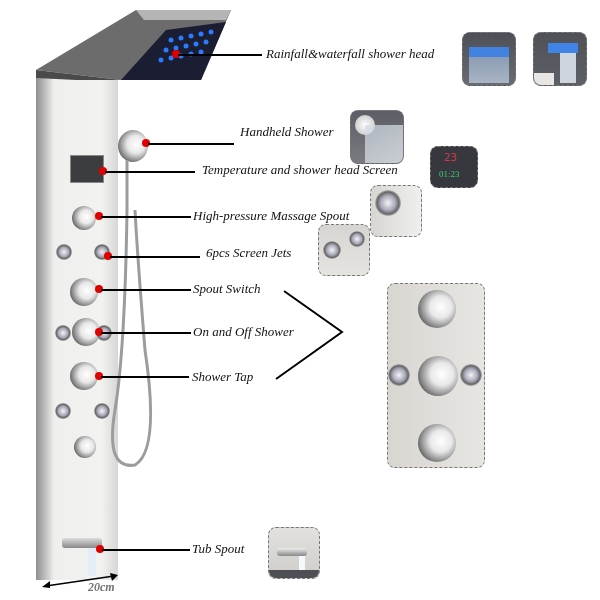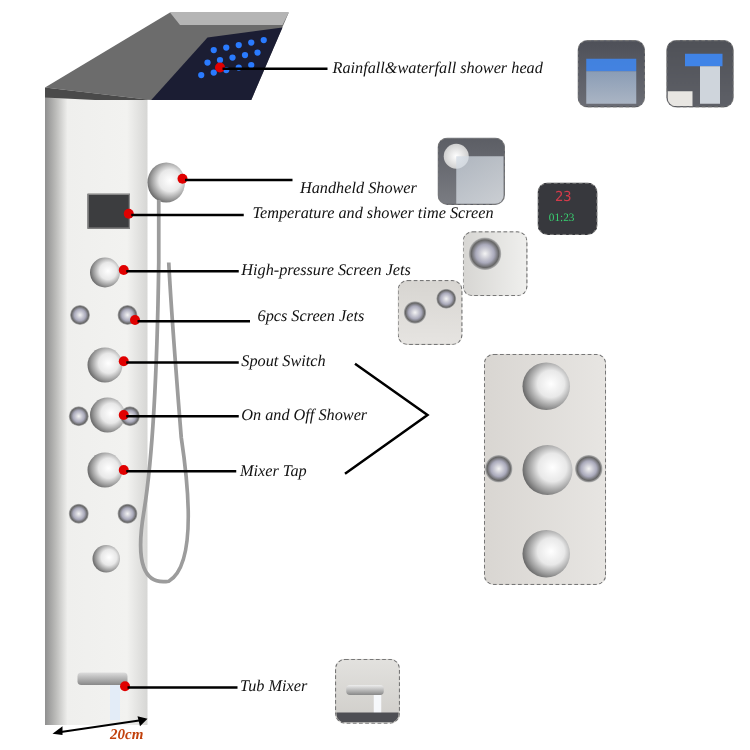--- a/index.html
+++ b/index.html
@@ -64,21 +64,21 @@
 <div class="knob" style="left:74px; top:436px; width:22px; height:22px;"></div>
 
 <div class="abs" style="left:62px; top:538px; width:40px; height:10px; background:linear-gradient(#ddd,#888); border-radius:3px;"></div>
 <div class="abs" style="left:88px; top:548px; width:8px; height:28px; background:#e3ecf7;"></div>
 
 <svg class="abs" style="left:40px; top:572px;" width="80" height="18">
   <line x1="6" y1="14" x2="74" y2="4" stroke="#000" stroke-width="1.6"></line>
   <polygon points="2,15 10,9 10,16" fill="#000"></polygon>
   <polygon points="78,3 70,1 72,9" fill="#000"></polygon>
 </svg>
-<div class="abs" style="left:88px; top:580px; font-family:'Liberation Serif',serif; font-weight:bold; font-style:italic; font-size:12px; color:#c2410c;">20cm</div>
+<div class="abs" style="left:88px; top:580px; font-family:'Liberation Serif',serif; font-weight:bold; font-style:italic; font-size:12px; color:#737373;">20cm</div>
 
 <div class="dot" style="left:172px; top:50px;"></div>
 <div class="dot" style="left:142px; top:139px;"></div>
 <div class="dot" style="left:99px; top:167px;"></div>
 <div class="dot" style="left:95px; top:212px;"></div>
 <div class="dot" style="left:104px; top:252px;"></div>
 <div class="dot" style="left:95px; top:285px;"></div>
 <div class="dot" style="left:95px; top:328px;"></div>
 <div class="dot" style="left:95px; top:372px;"></div>
 <div class="dot" style="left:96px; top:545px;"></div>
@@ -91,28 +91,28 @@
 <div class="line" style="left:101px; top:289px; width:90px;"></div>
 <div class="line" style="left:101px; top:332px; width:90px;"></div>
 <div class="line" style="left:101px; top:376px; width:88px;"></div>
 <div class="line" style="left:102px; top:549px; width:88px;"></div>
 
 <svg class="abs" style="left:270px; top:285px;" width="80" height="100">
   <polyline points="14,6 72,47 6,94" fill="none" stroke="#000" stroke-width="2"></polyline>
 </svg>
 
 <div class="label" style="left:266px; top:46px;text-align:right;">Rainfall&amp;waterfall shower head</div>
-<div class="label" style="left:240px; top:142px;">Handheld Shower</div>
-<div class="label" style="left:202px; top:162px;">Temperature and shower time Screen</div>
-<div class="label" style="left:193px; top:208px;">High-pressure Screen Jets</div>
+<div class="label" style="left:240px; top:124px;">Handheld Shower</div>
+<div class="label" style="left:202px; top:162px;">Temperature and shower head Screen</div>
+<div class="label" style="left:193px; top:208px;">High-pressure Massage Spout</div>
 <div class="label" style="left:206px; top:245px;">6pcs Screen Jets</div>
 <div class="label" style="left:193px; top:281px;">Spout Switch</div>
 <div class="label" style="left:193px; top:324px;">On and Off Shower</div>
-<div class="label" style="left:192px; top:369px;">Mixer Tap</div>
-<div class="label" style="left:192px; top:541px;">Tub Mixer</div>
+<div class="label" style="left:192px; top:369px;">Shower Tap</div>
+<div class="label" style="left:192px; top:541px;">Tub Spout</div>
 
 <div class="thumb" style="left:462px; top:32px; width:52px; height:52px; background:linear-gradient(#4e5058,#6a6c74);">
   <div class="abs" style="left:6px; top:14px; width:40px; height:10px; background:#3d8cff; opacity:.8;"></div>
   <div class="abs" style="left:6px; top:24px; width:40px; height:26px; background:linear-gradient(#9fb8d8,#c6d4e6); opacity:.7;"></div>
 </div>
 <div class="thumb" style="left:533px; top:32px; width:52px; height:52px; background:linear-gradient(#4f5157,#5e6067);">
   <div class="abs" style="left:14px; top:10px; width:30px; height:10px; background:#3d8cff; opacity:.85;"></div>
   <div class="abs" style="left:26px; top:20px; width:16px; height:30px; background:#cfd5dc;"></div>
   <div class="abs" style="left:0px; top:40px; width:20px; height:12px; background:#e8e6e2;"></div>
 </div>

